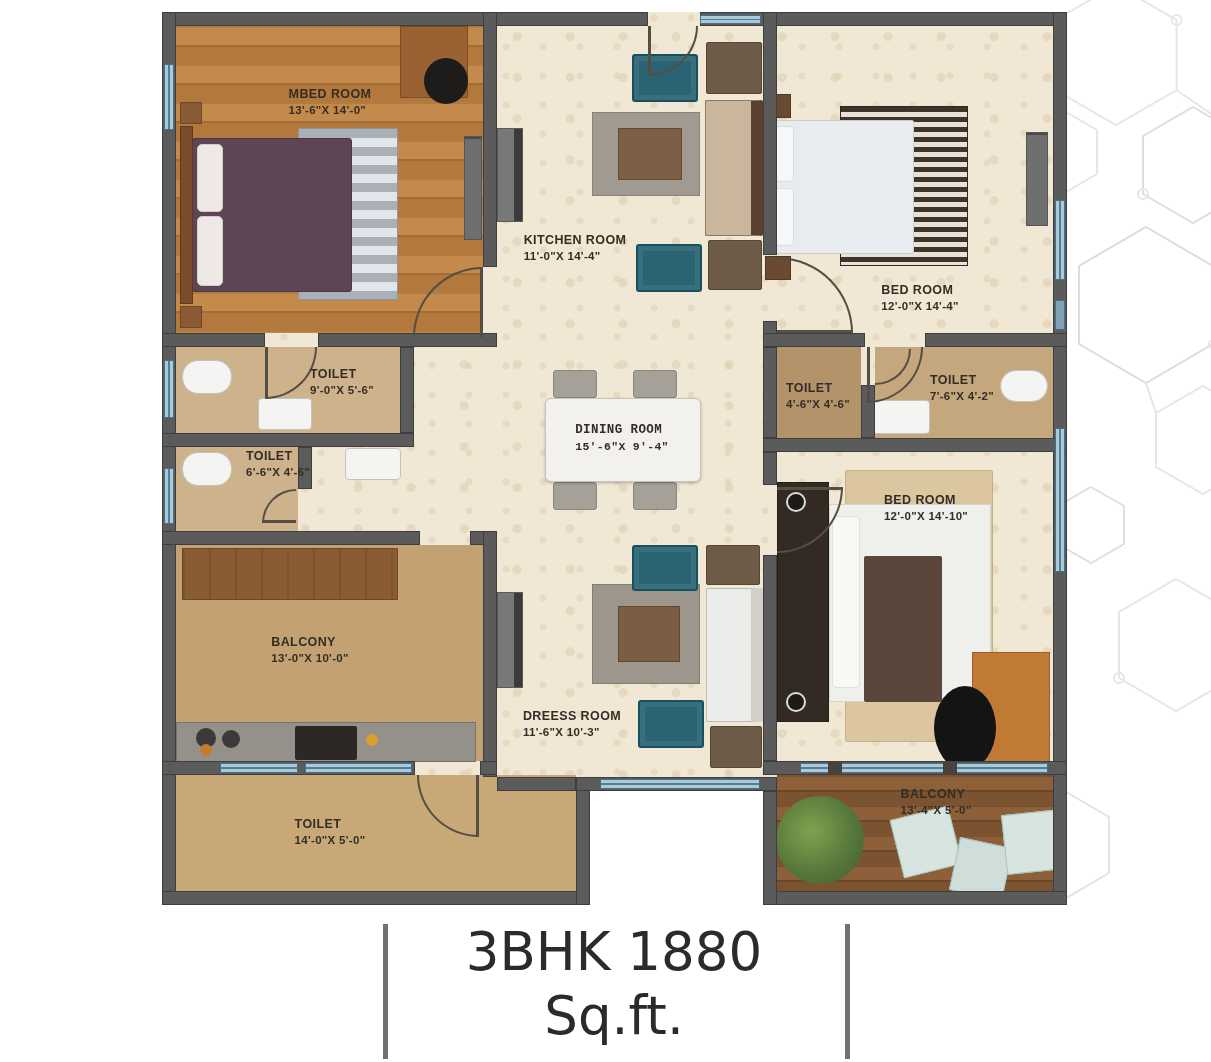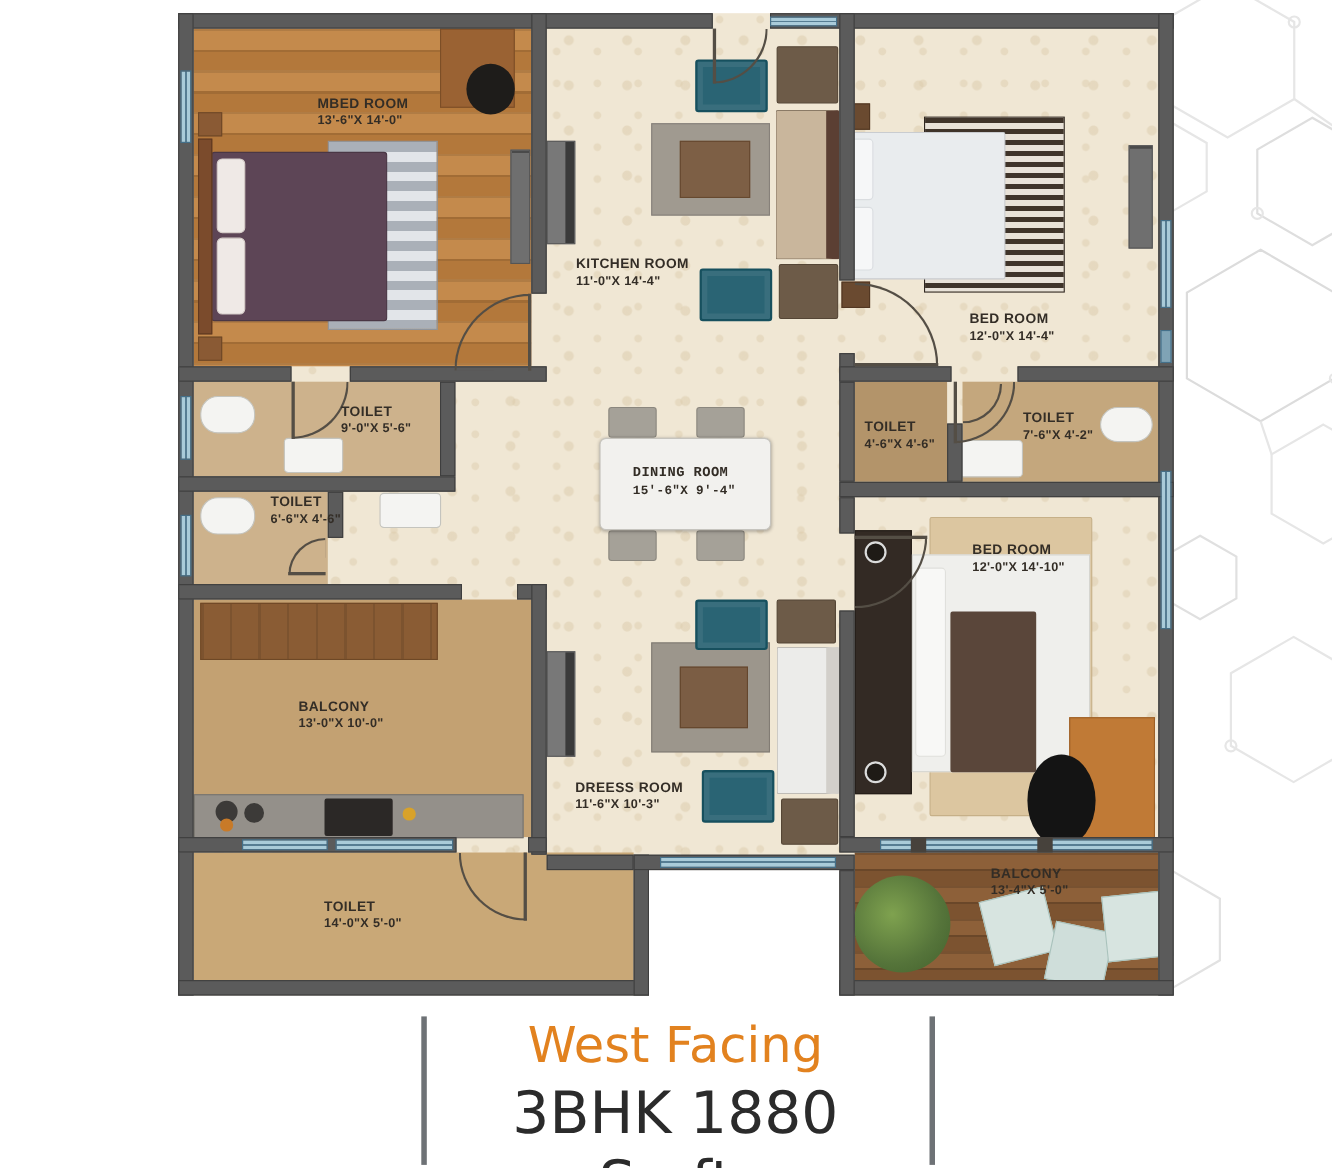--- a/index.html
+++ b/index.html
@@ -264,17 +264,16 @@
       </div>
     <div class="lbl" style="left:936px;top:786px;">
         <span class="nm">BALCONY</span>
         <span class="dm">13'-4"X 5'-0"</span>
       </div>
   </div>
 
   <div class="bar" style="left:383px;"></div>
   <div class="bar" style="left:845px;"></div>
   <div id="caption">
-    <div class="l1">West Facing</div>
     <div class="l2">3BHK 1880 Sq.ft.</div>
   </div>
 
 </div>
 
 </body></html>

